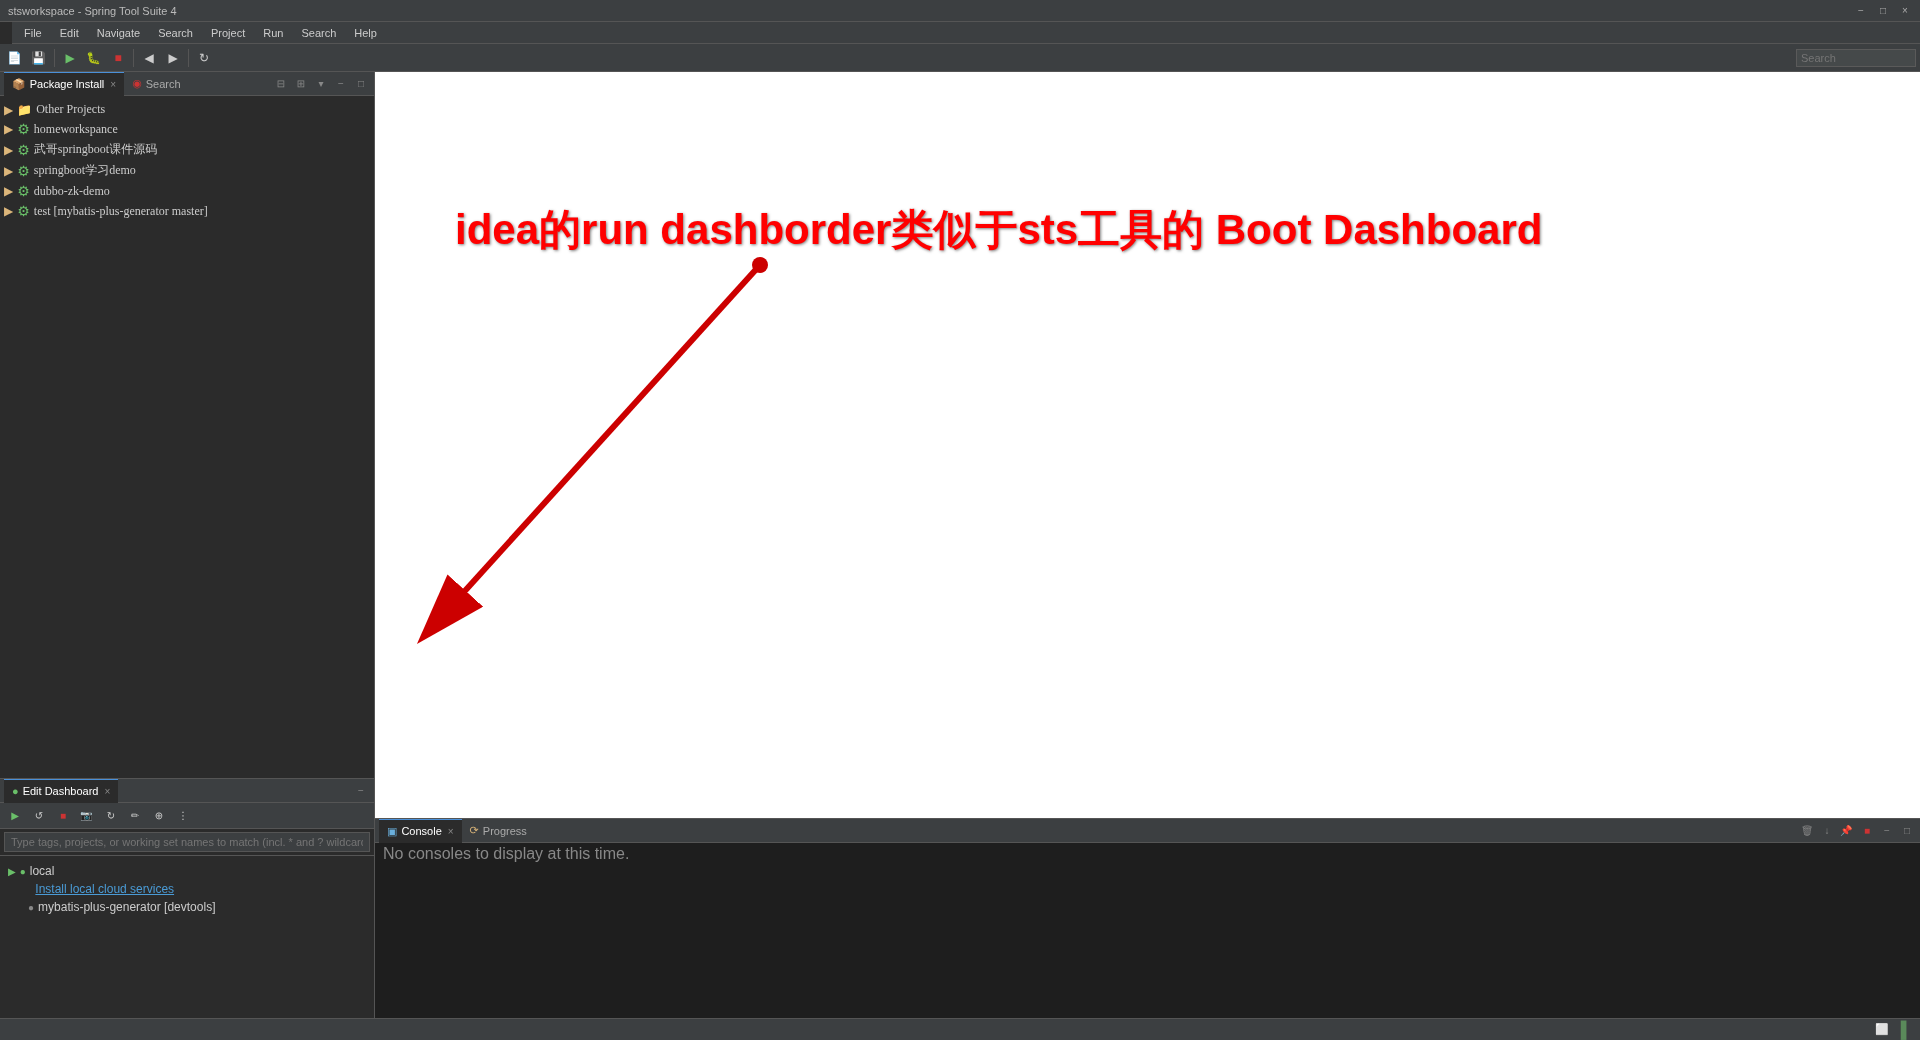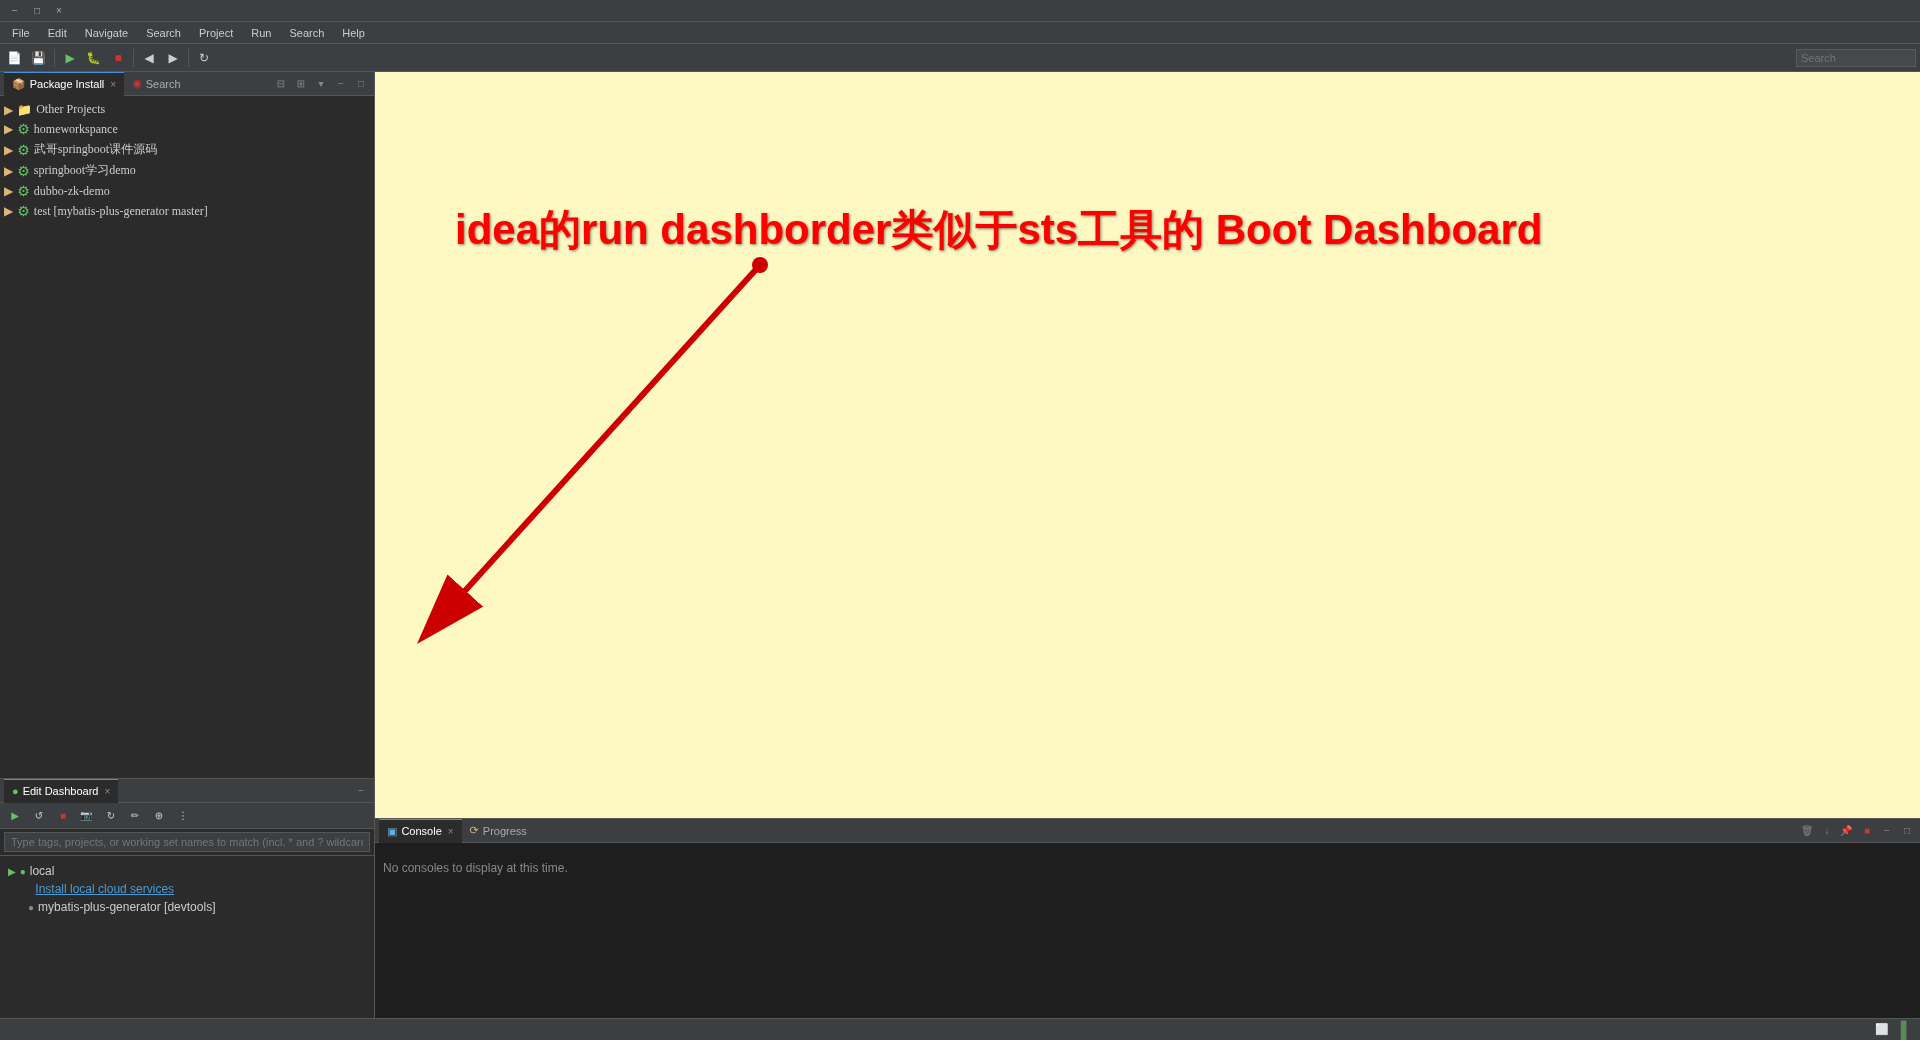--- a/index.html
+++ b/index.html
@@ -32,20 +32,21 @@
     .menu-bar {
       height: 22px;
       background: #3c3f41;
       display: flex;
       align-items: center;
       padding: 0 4px;
       font-size: 11px;
       color: #cccccc;
       border-bottom: 1px solid #555;
       gap: 2px;
+      margin-left: 12px;
     }
     .menu-item {
       padding: 2px 8px;
       cursor: pointer;
     }
 
     
     .toolbar {
       height: 28px;
       background: #3c3f41;
@@ -241,21 +242,21 @@
     
     .right-area {
       flex: 1;
       display: flex;
       flex-direction: column;
     }
 
     
     .editor-area {
       flex: 1;
-      background: #fef9c3;
+      background: #ffffff;
       position: relative;
       overflow: hidden;
     }
 
     
     .annotation {
       position: absolute;
       top: 130px;
       left: 80px;
       right: 0;
@@ -288,22 +289,22 @@
     .console-tab-strip {
       height: 24px;
       background: #3c3f41;
       display: flex;
       align-items: center;
       border-bottom: 1px solid #555;
       padding: 0 4px;
     }
     .console-content {
       flex: 1;
-      padding: 18px 8px;
-      font-size: 12px;
+      padding: 2px 8px;
+      font-size: 16px;
       color: #888;
       background: #1e1e1e;
     }
     .console-toolbar {
       margin-left: auto;
       display: flex;
       gap: 2px;
       align-items: center;
     }
 
@@ -322,20 +323,21 @@
       margin-left: auto;
       display: flex;
       gap: 12px;
       align-items: center;
     }
   </style>
 </head>
 <body>
 
 <div class="title-bar">
+  <span class="title-bar-title">stsworkspace - Spring Tool Suite 4</span>
   <div class="title-bar-controls">
     <div class="title-bar-btn">−</div>
     <div class="title-bar-btn">□</div>
     <div class="title-bar-btn">×</div>
   </div>
 </div>
 
 <div class="menu-bar">
   <div class="menu-item">File</div>
   <div class="menu-item">Edit</div>

